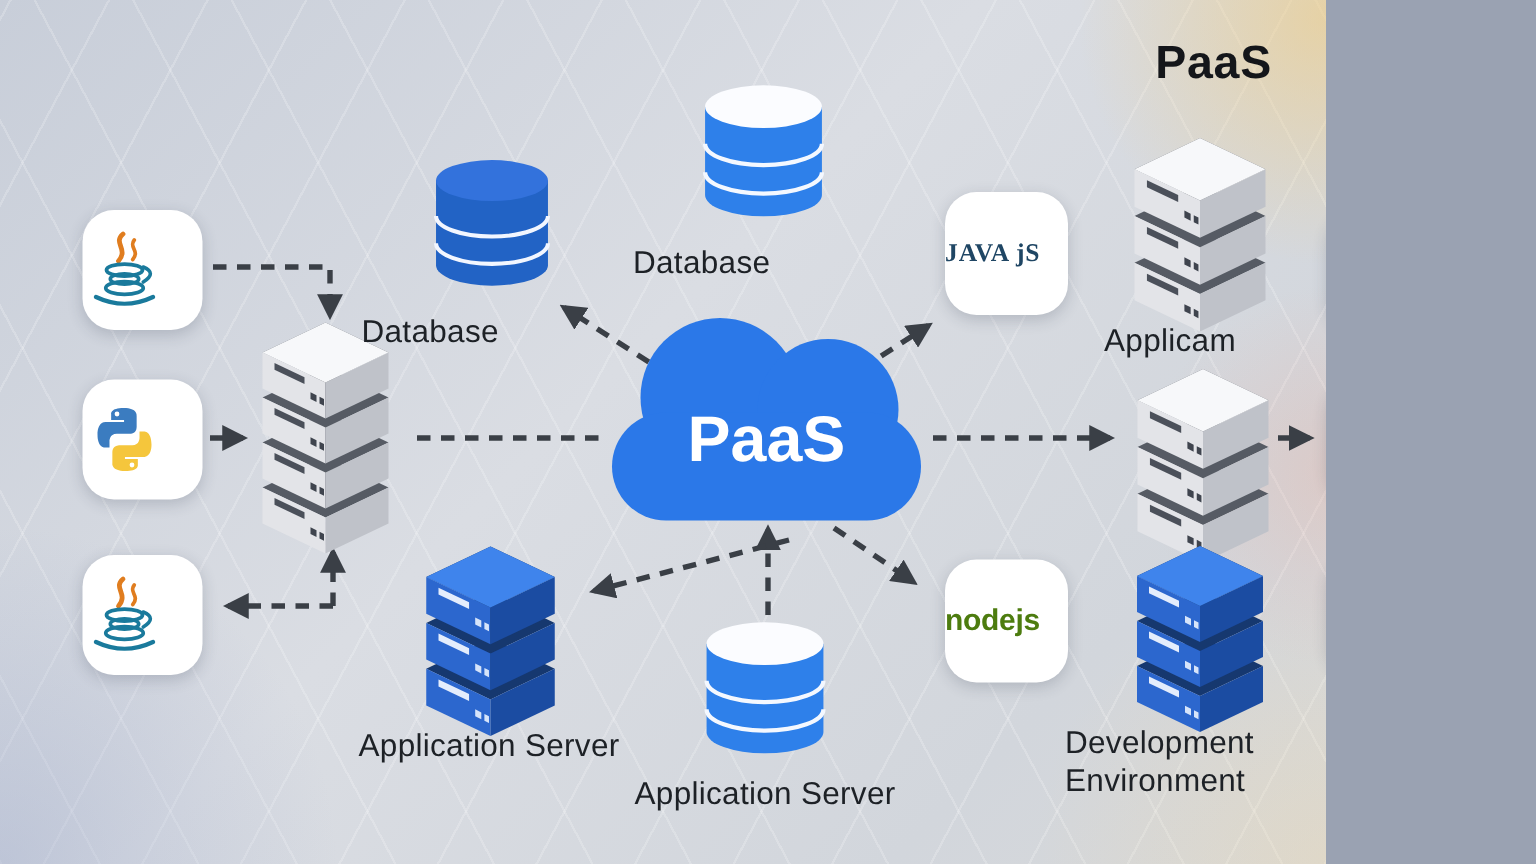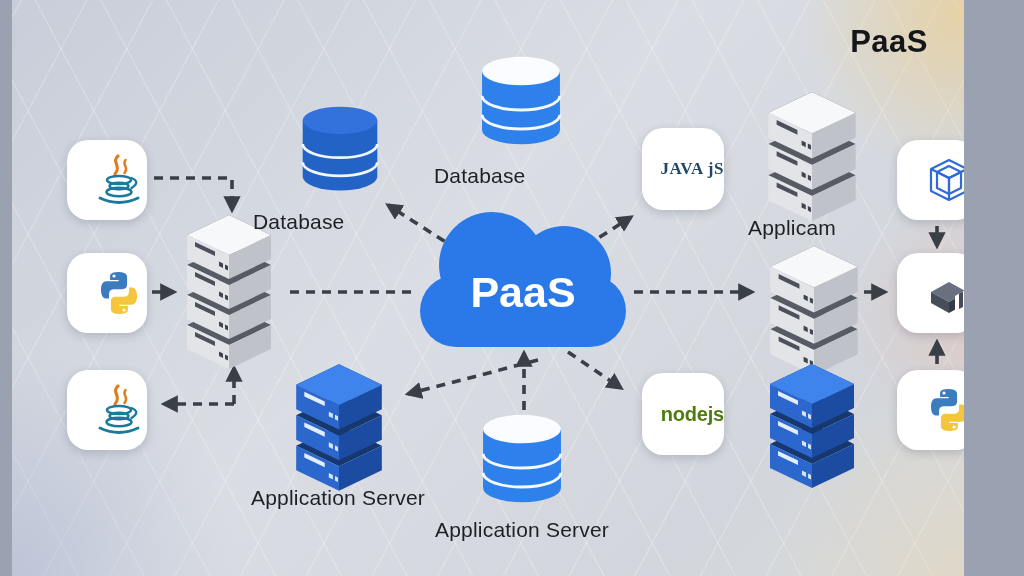--- a/index.html
+++ b/index.html
@@ -1,34 +1,33 @@
 <!DOCTYPE html>
 <html><head>
 <meta charset="utf-8">
 <style>
   html,body{margin:0;padding:0;background:#9aa2b2;}
   #canvas{
-    position:relative;width:952px;height:576px;overflow:hidden;
+    position:relative;width:884px;height:576px;overflow:hidden;
     font-family:"Liberation Sans",sans-serif;
     background-image:
       radial-gradient(circle 220px at 100% 2%, rgba(243,203,118,0.55), transparent 75%),
       radial-gradient(circle 170px at 101% 55%, rgba(236,178,160,0.35), transparent 75%),
       radial-gradient(circle 260px at 100% 100%, rgba(240,214,160,0.30), transparent 75%),
       radial-gradient(circle 300px at 0% 100%, rgba(140,155,195,0.35), transparent 75%),
       repeating-linear-gradient(62deg, rgba(255,255,255,0.20) 0 1.5px, transparent 1.5px 58px),
       repeating-linear-gradient(-62deg, rgba(255,255,255,0.20) 0 1.5px, transparent 1.5px 58px),
       linear-gradient(135deg,#c8ced9 0%,#dadde3 45%,#d2d6dc 80%,#d8d9da 100%);
-    margin-left: 12px;
   }
   .abs{position:absolute;}
   #title{top:24px;right:36px;font-size:31px;font-weight:bold;color:#14161a;letter-spacing:0.5px;}
   .card{
     width:80px;height:80px;background:#ffffff;border-radius:21px;
     box-shadow:0 3px 10px rgba(40,50,70,0.20);
-    display:flex;align-items:center;justify-content:flex-end;
+    display:flex;align-items:center;justify-content:flex-start;
   }
   .lbl{
     width:176px;text-align:left;font-size:21px;line-height:1.18;
     color:#1d2126;font-weight:500;letter-spacing:0.2px;
   }
   .serif-txt{font-family:"Liberation Serif",serif;font-size:17px;font-weight:bold;color:#1f4664;letter-spacing:0.6px;}
   .node-txt{font-size:20px;font-weight:bold;color:#4d7c0f;letter-spacing:-0.2px;}
   svg{display:block;}
   .srv-gray{--top:#f7f8fa;--left:#e3e4e8;--right:#bfc2c9;--sep:#565b64;--slit:#4b505a;--dot:#3f444e;}
   .srv-blue{--top:#3f84ec;--left:#2c67ce;--right:#1b4ca2;--sep:#16386f;--slit:#e4edfc;--dot:#d6e4fa;}
@@ -183,20 +182,21 @@
     </svg>
   <div class="abs lbl" style="left:736px;top:216px">Applicam</div>
 
   <svg class="abs srv-gray" style="left:750px;top:246px" width="104" height="129" viewBox="0 0 100 124">
       <use href="#server3"></use>
     </svg>
 
   <svg class="abs srv-blue" style="left:750px;top:364px" width="100" height="124" viewBox="0 0 100 124">
       <use href="#server3"></use>
     </svg>
+  <div class="abs lbl" style="left:710px;top:484px">Development Environment</div>
 
   <div class="abs card" style="left:885px;top:140px">
     <svg width="56" height="56" viewBox="0 0 56 56">
         <use href="#wirecube-ic"></use>
       </svg>
   </div>
   <div class="abs card" style="left:885px;top:253px">
     <svg width="56" height="56" viewBox="0 0 56 56">
         <use href="#graycube-ic"></use>
       </svg>

